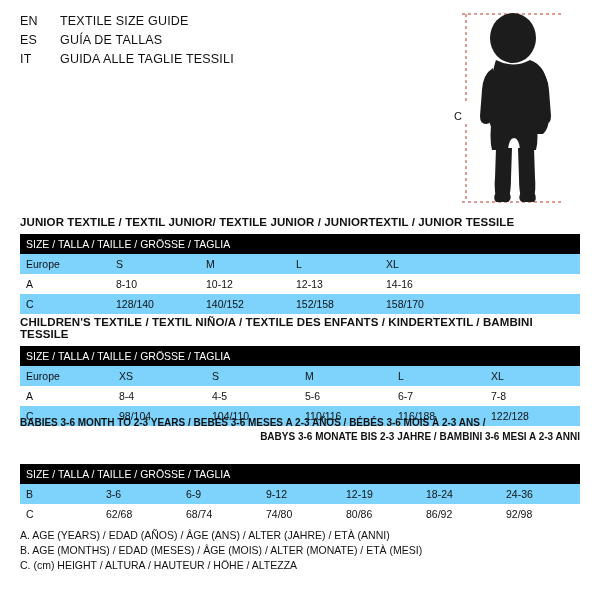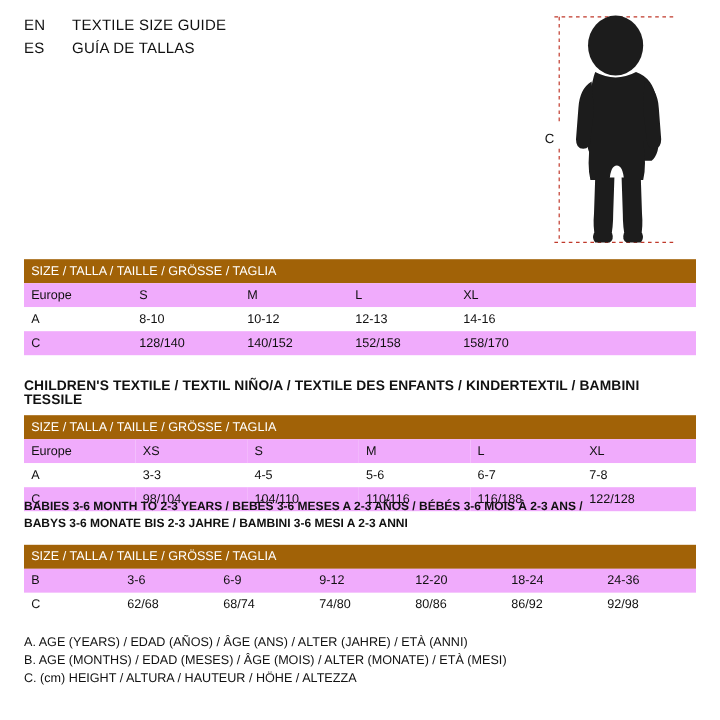--- a/index.html
+++ b/index.html
@@ -84,27 +84,27 @@
     table-layout: fixed;
   }
   table.size-table td {
     font-size: 10.5px;
     color: #111111;
     padding: 2px 0 2px 6px;
     height: 16px;
     vertical-align: middle;
   }
   tr.head-row td {
-    background: #a16207;
+    background: #000000;
     color: #ffffff;
     font-size: 10.5px;
     font-weight: normal;
   }
   tr.shade td {
-    background: #f0abfc;
+    background: #7dd3fc;
   }
   tr.plain td {
     background: #ffffff;
   }
 
   
   .legend {
     position: absolute;
     left: 20px;
     width: 560px;
@@ -130,20 +130,24 @@
 
   <div class="header">
     <div class="header-row">
       <span class="header-lang">EN</span>
       <span class="header-title">TEXTILE SIZE GUIDE</span>
     </div>
     <div class="header-row">
       <span class="header-lang">ES</span>
       <span class="header-title">GUÍA DE TALLAS</span>
     </div>
+    <div class="header-row">
+      <span class="header-lang">IT</span>
+      <span class="header-title">GUIDA ALLE TAGLIE TESSILI</span>
+    </div>
   </div>
 
   <div class="figure">
     <svg width="150" height="200" viewBox="0 0 150 200">
 
       <line x1="22" y1="8" x2="122" y2="8" stroke="#c0392b" stroke-width="1" stroke-dasharray="3,3"></line>
       <line x1="22" y1="196" x2="122" y2="196" stroke="#c0392b" stroke-width="1" stroke-dasharray="3,3"></line>
       <line x1="26" y1="8" x2="26" y2="95" stroke="#c0392b" stroke-width="1" stroke-dasharray="3,3"></line>
       <line x1="26" y1="118" x2="26" y2="196" stroke="#c0392b" stroke-width="1" stroke-dasharray="3,3"></line>
 
@@ -164,20 +168,21 @@
         <path d="M78 142 l16 0 l1 30 q1 11 -1 20 l-13 0 q-2 -8 -2 -20 z"></path>
 
         <path d="M55 188 l15 0 q2 6 -2 8 l-12 0 q-3 -3 -1 -8 z"></path>
         <path d="M80 188 l15 0 q2 5 -1 8 l-12 0 q-4 -2 -2 -8 z"></path>
       </g>
     </svg>
     <div class="fig-label">C</div>
   </div>
 
   <div class="section" style="top:216px;">
+    <div class="section-title">JUNIOR TEXTILE / TEXTIL JUNIOR/ TEXTILE JUNIOR / JUNIORTEXTIL / JUNIOR TESSILE</div>
     <table class="size-table">
       <colgroup>
         <col style="width:90px">
           <col style="width:90px">
           <col style="width:90px">
           <col style="width:90px">
           <col style="width:90px">
           <col style="width:110px">
       </colgroup>
       <tbody>
@@ -230,61 +235,61 @@
         <tr class="shade">
           <td>Europe</td>
           <td>XS</td>
           <td>S</td>
           <td>M</td>
           <td>L</td>
           <td>XL</td>
         </tr>
         <tr class="plain">
           <td>A</td>
-          <td>3-3</td>
+          <td>8-4</td>
           <td>4-5</td>
           <td>5-6</td>
           <td>6-7</td>
           <td>7-8</td>
         </tr>
         <tr class="shade">
           <td>C</td>
           <td>98/104</td>
           <td>104/110</td>
           <td>110/116</td>
           <td>116/188</td>
           <td>122/128</td>
         </tr>
       </tbody>
     </table>
   </div>
 
   <div class="section" style="top:416px;">
     <div class="mid-note">BABIES 3-6 MONTH TO 2-3 YEARS / BEBÉS 3-6 MESES A 2-3 AÑOS / BÉBÉS 3-6 MOIS À 2-3 ANS /</div>
-    <div class="mid-note" style="margin-bottom:10px;">BABYS 3-6 MONATE BIS 2-3 JAHRE / BAMBINI 3-6 MESI A 2-3 ANNI</div>
+    <div class="mid-note" style="margin-bottom:20px;text-align:right;">BABYS 3-6 MONATE BIS 2-3 JAHRE / BAMBINI 3-6 MESI A 2-3 ANNI</div>
     <table class="size-table">
       <colgroup>
         <col style="width:80px">
           <col style="width:80px">
           <col style="width:80px">
           <col style="width:80px">
           <col style="width:80px">
           <col style="width:80px">
           <col style="width:80px">
       </colgroup>
       <tbody>
         <tr class="head-row">
           <td colspan="7">SIZE / TALLA / TAILLE / GRÖSSE / TAGLIA</td>
         </tr>
         <tr class="shade">
           <td>B</td>
           <td>3-6</td>
           <td>6-9</td>
           <td>9-12</td>
-          <td>12-20</td>
+          <td>12-19</td>
           <td>18-24</td>
           <td>24-36</td>
         </tr>
         <tr class="plain">
           <td>C</td>
           <td>62/68</td>
           <td>68/74</td>
           <td>74/80</td>
           <td>80/86</td>
           <td>86/92</td>

